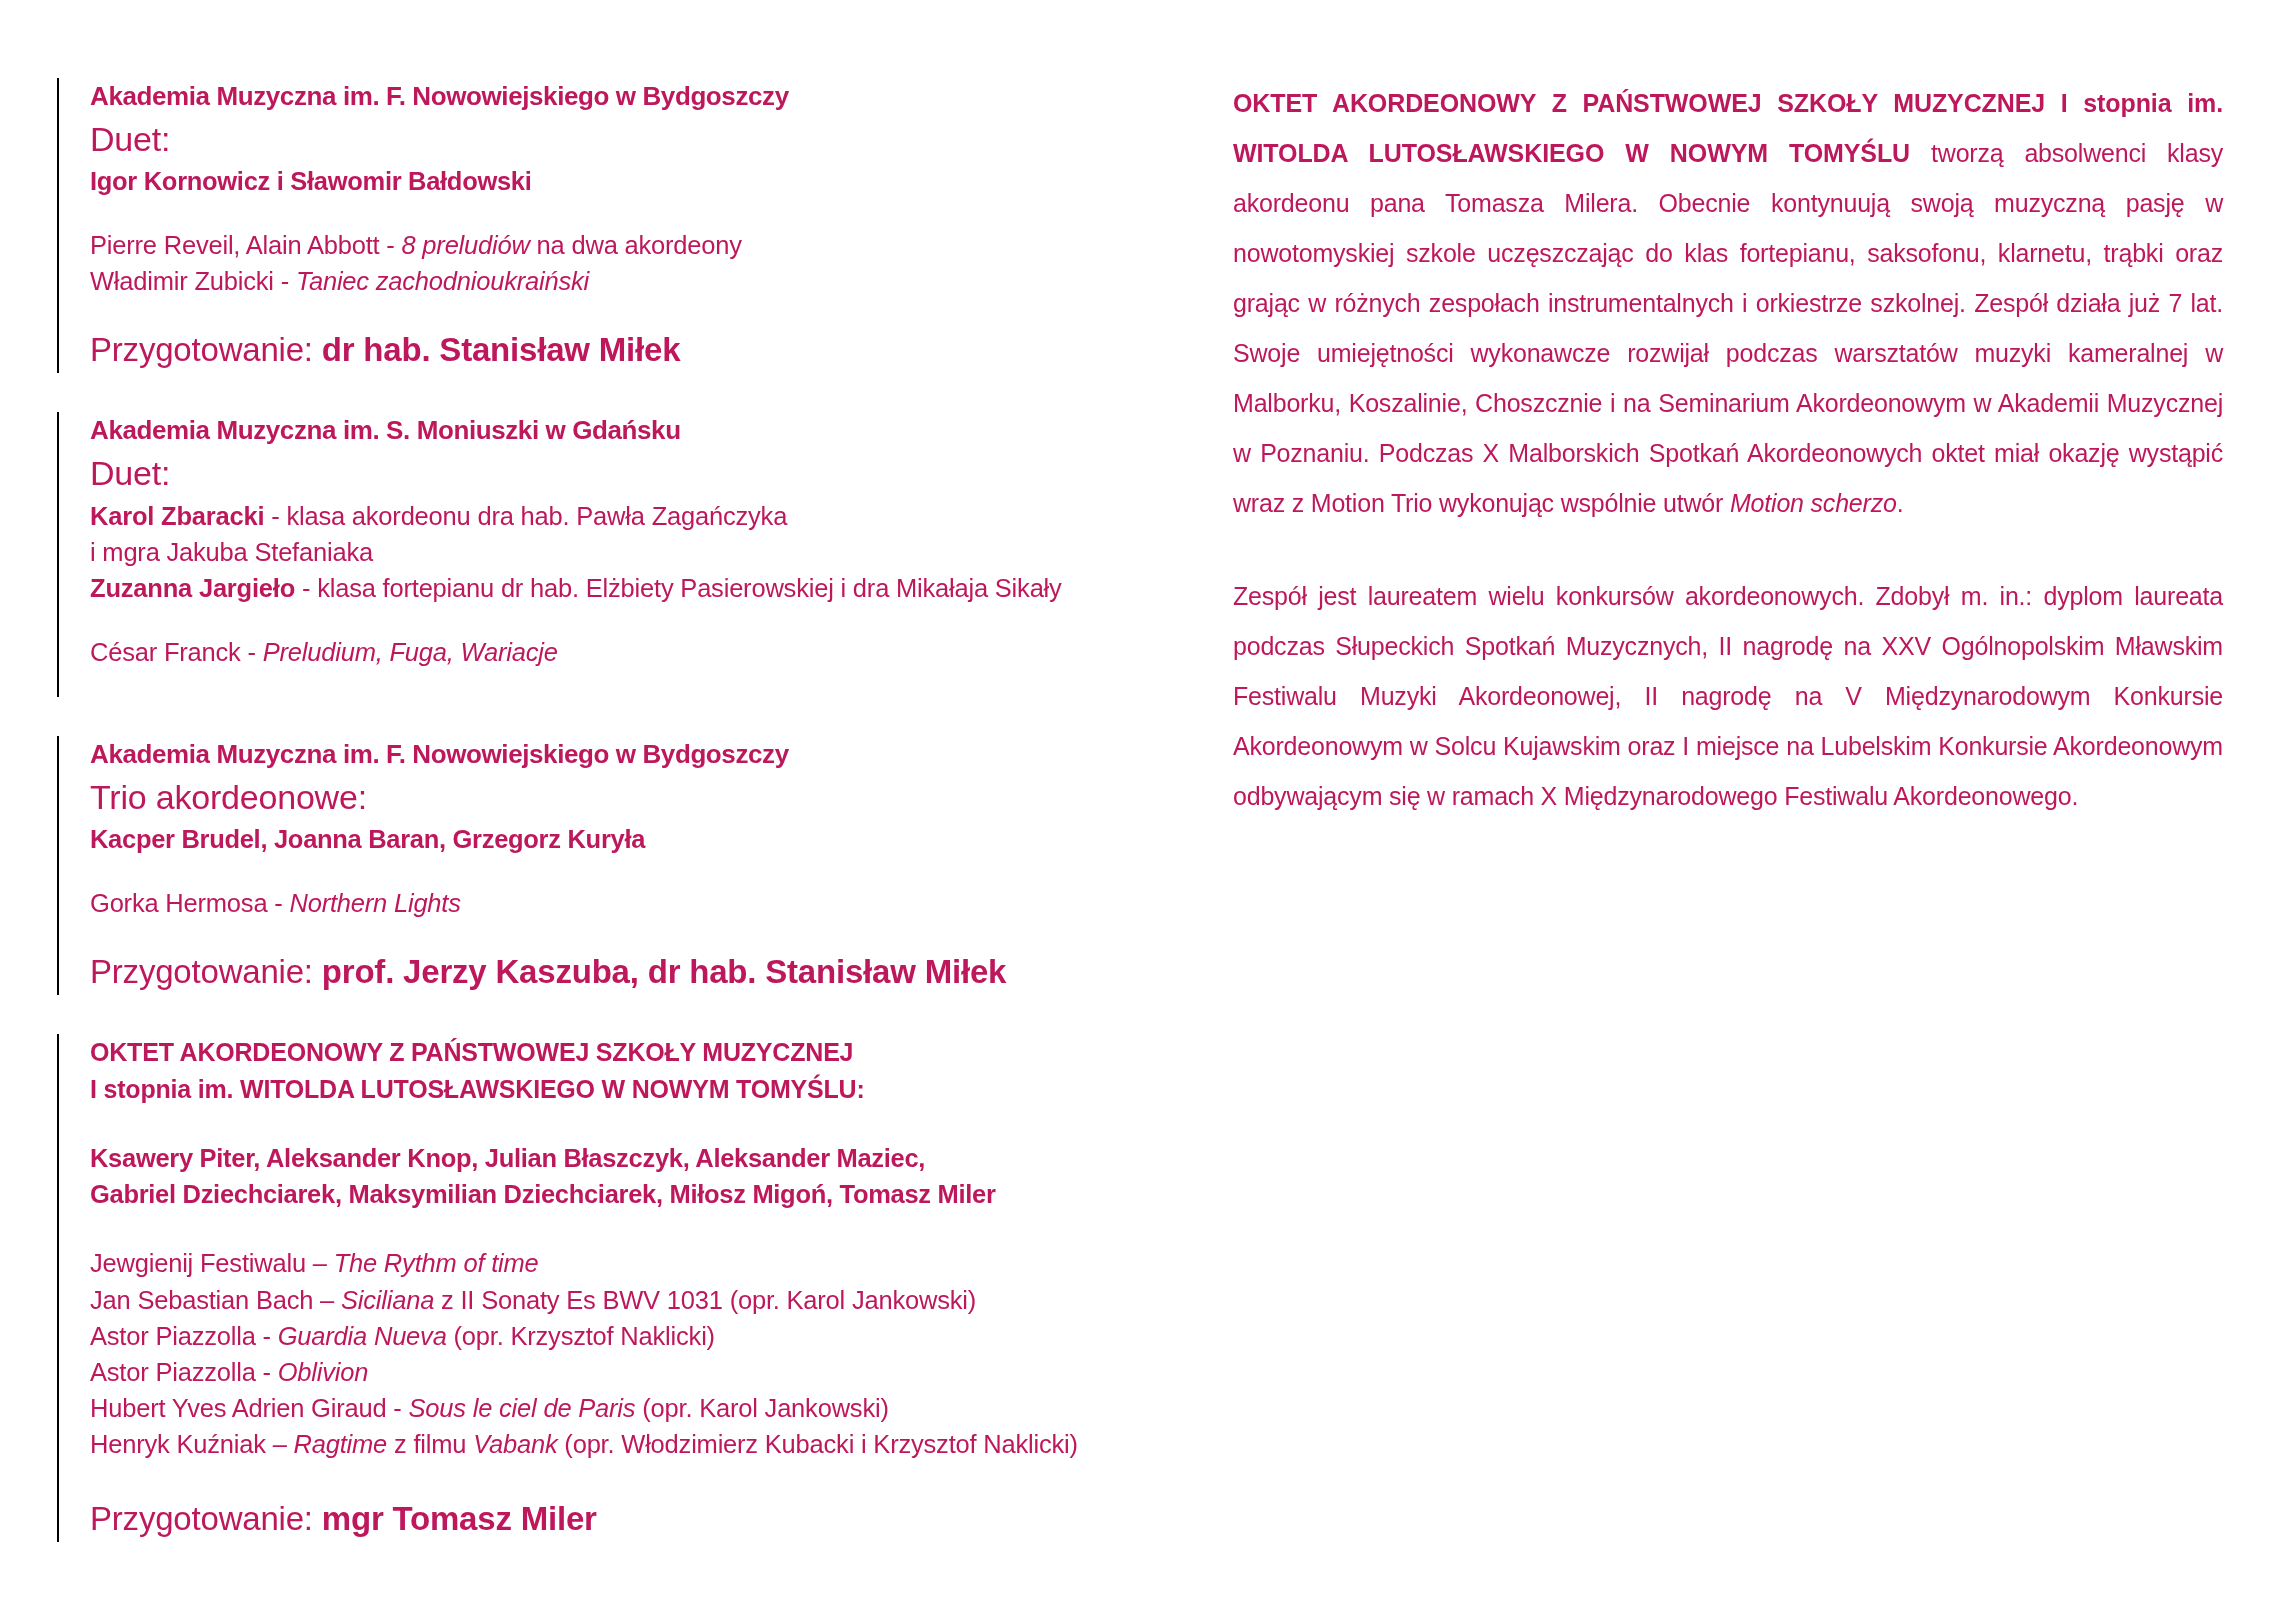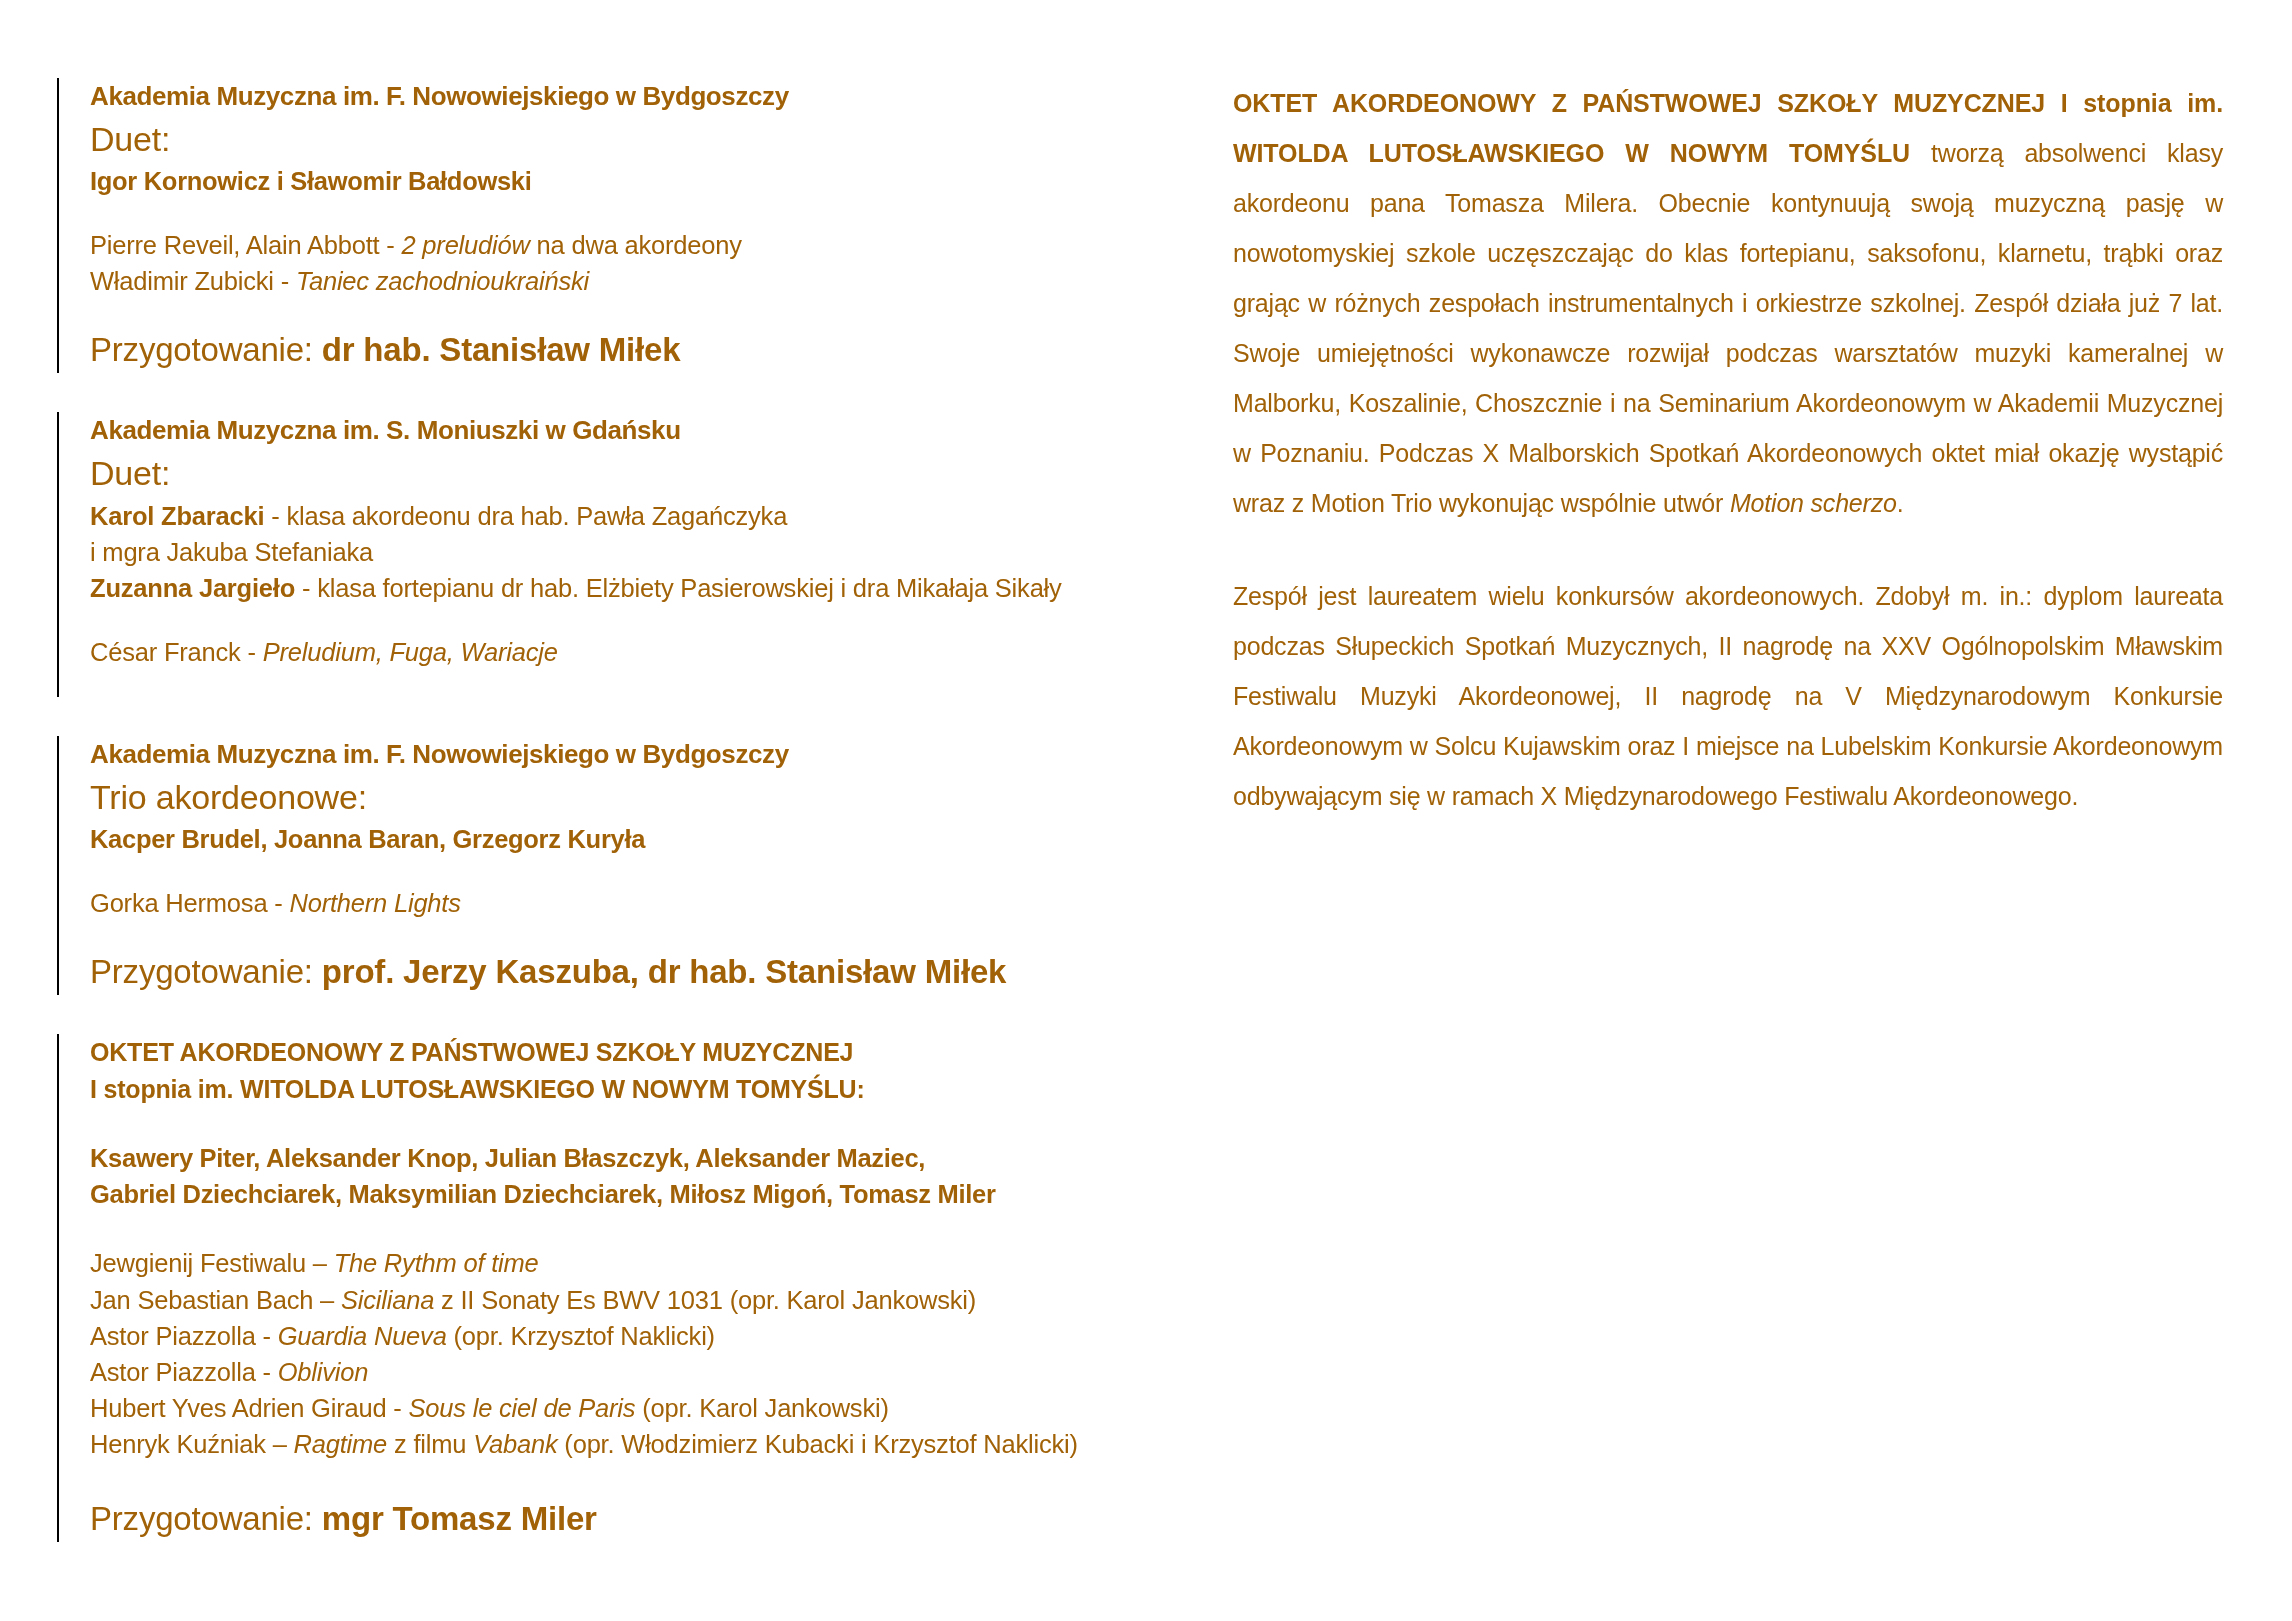--- a/index.html
+++ b/index.html
@@ -7,21 +7,21 @@
     margin: 0;
     padding: 0;
     background: #ffffff;
   }
   .page {
     position: relative;
     width: 2293px;
     height: 1621px;
     background: #ffffff;
     font-family: "Liberation Sans", sans-serif;
-    color: #a16207;
+    color: #be185d;
     box-sizing: border-box;
     overflow: hidden;
   }
 
   
   .col-left {
     position: absolute;
     left: 57px;
     top: 78px;
     width: 1039px;
@@ -109,21 +109,21 @@
 
 <div class="page">
 
   <div class="col-left">
 
     <div class="block">
       <p class="block-title">Akademia Muzyczna im. F. Nowowiejskiego w Bydgoszczy</p>
       <p class="role-line">Duet:</p>
       <p class="performers">Igor Kornowicz i Sławomir Bałdowski</p>
       <div class="spacer-sm"></div>
-      <p class="para"><span>Pierre Reveil, Alain Abbott - </span><i>2 preludiów</i><span> na dwa akordeony</span></p>
+      <p class="para"><span>Pierre Reveil, Alain Abbott - </span><i>8 preludiów</i><span> na dwa akordeony</span></p>
       <p class="para"><span>Władimir Zubicki - </span><i>Taniec zachodnioukraiński</i><span></span></p>
       <div class="spacer-sm"></div>
       <p class="prep"><span>Przygotowanie: </span><b>dr hab. Stanisław Miłek</b></p>
     </div>
 
     <div class="block">
       <p class="block-title">Akademia Muzyczna im. S. Moniuszki w Gdańsku</p>
       <p class="role-line">Duet:</p>
       <p class="para"><b>Karol Zbaracki</b><span> - klasa akordeonu dra hab. Pawła Zagańczyka</span></p>
       <p class="para"><span>i mgra Jakuba Stefaniaka</span></p>

